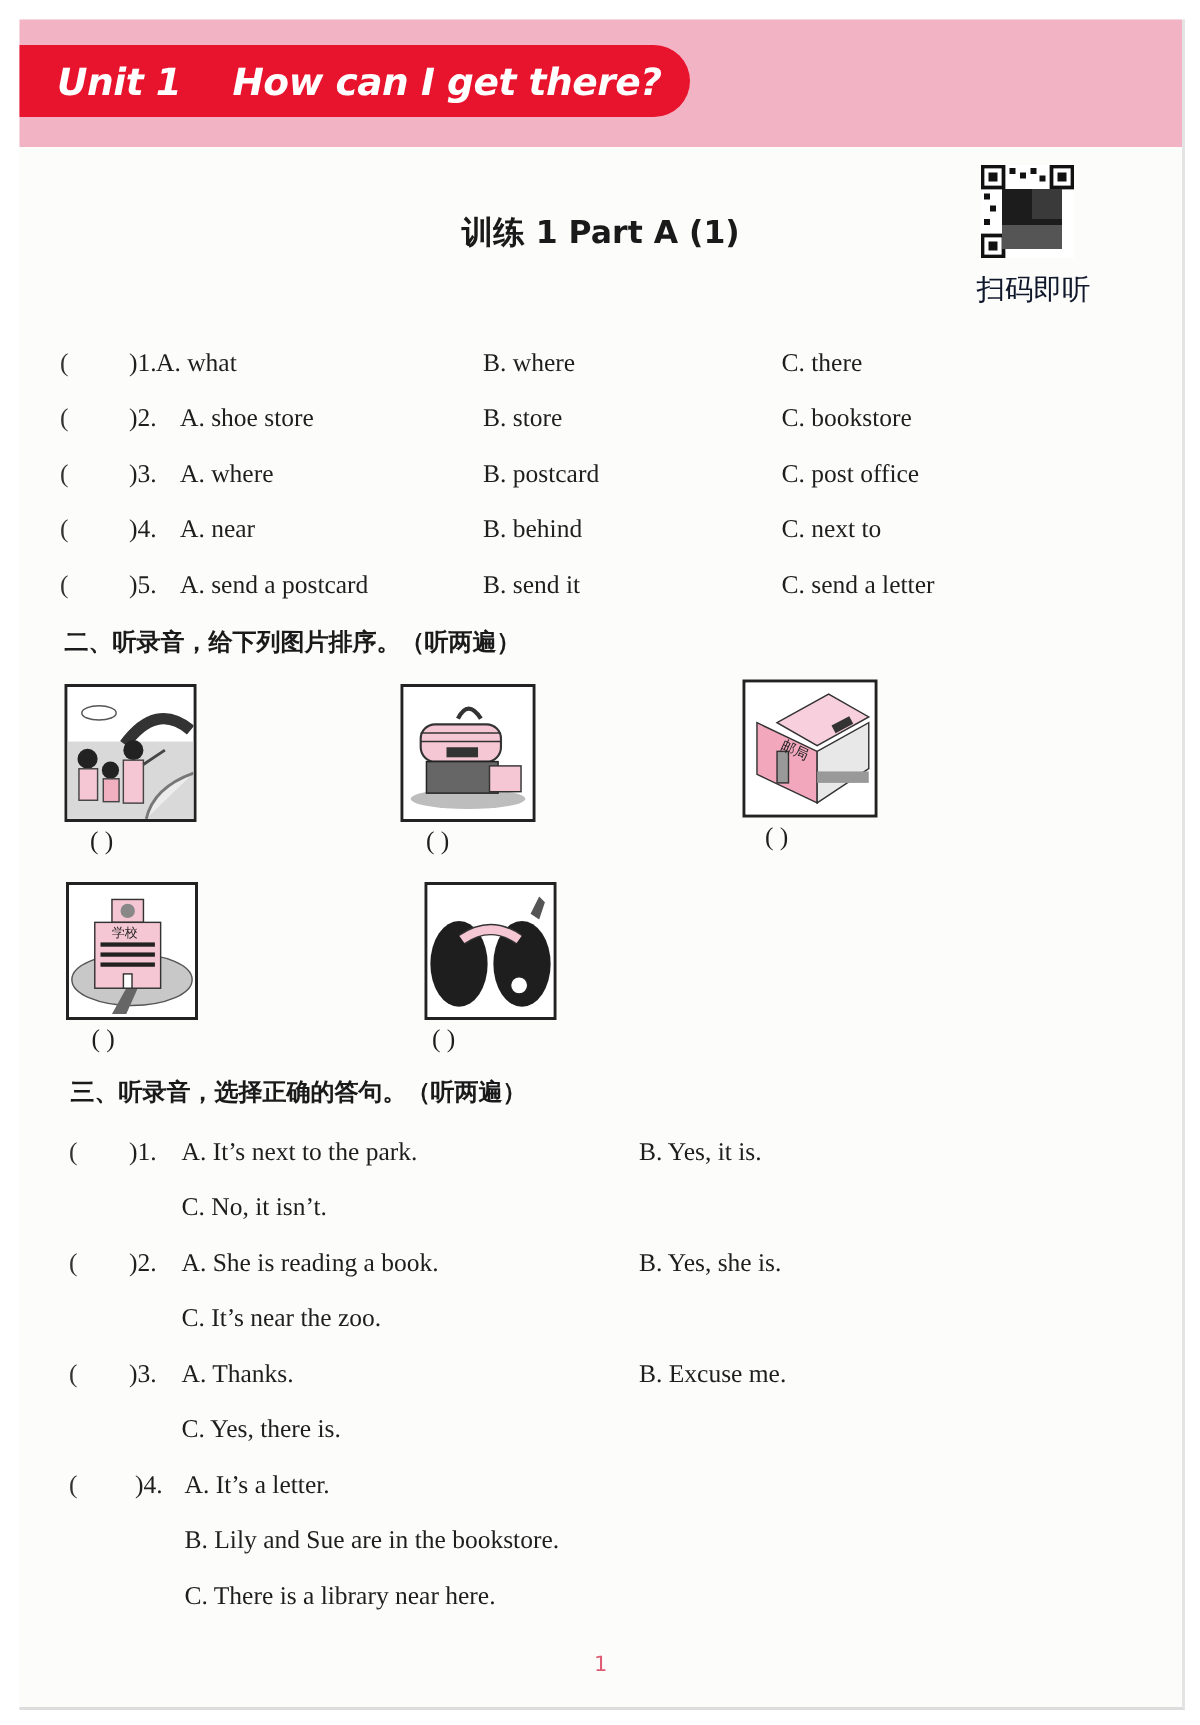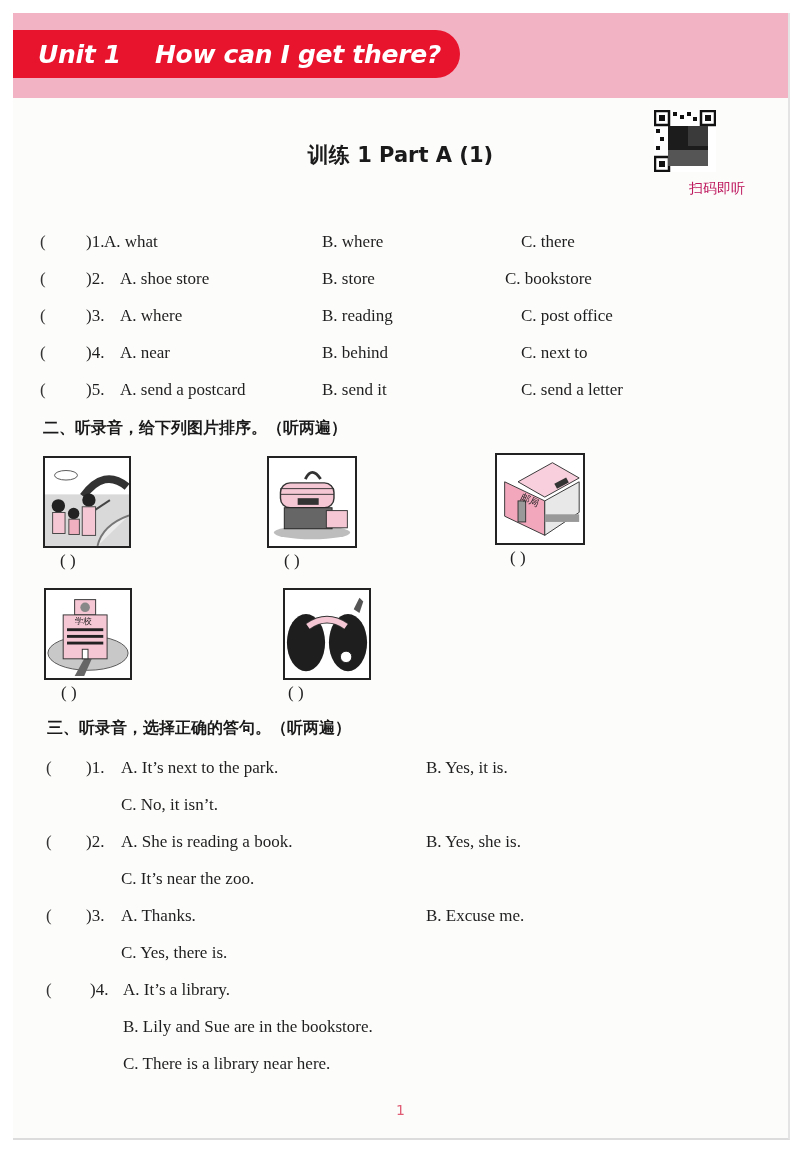--- a/index.html
+++ b/index.html
@@ -25,22 +25,22 @@
   .title-pill .unit { margin-right: 34px; }
 
   .lesson-title {
     position: absolute; left: 0; width: 775px; top: 128px; text-align: center;
     font-family: "DejaVu Sans", sans-serif; font-weight: bold; font-size: 21px; color: #1a1a1a;
   }
   .qr {
     position: absolute; left: 641px; top: 97px; width: 62px; height: 62px;
   }
   .qr-caption {
-    position: absolute; left: 676px; top: 167px; font-family: "DejaVu Sans", sans-serif;
-    font-size: 14px; color: #be185d;
+    position: absolute; left: 638px; top: 167px; font-family: "DejaVu Sans", sans-serif;
+    font-size: 19px; color: #0f172a;
   }
 
   .section-heading {
     position: absolute; font-family: "DejaVu Sans", sans-serif; font-weight: bold; font-size: 16px; color: #1a1a1a;
   }
   .row { position: absolute; font-size: 17px; white-space: nowrap; }
   .row span { position: absolute; white-space: nowrap; }
   .paren { color: #333; }
 
   .pic {
@@ -97,27 +97,27 @@
     <span style="left:46px;">)1.</span>
     <span style="left:64px;">A.  what</span>
     <span style="left:282px;">B.  where</span>
     <span style="left:481px;">C.  there</span>
   </div>
   <div class="row" style="left:27px; top:256px;">
     <span class="paren" style="left:0;">(</span>
     <span style="left:46px;">)2.</span>
     <span style="left:80px;">A.  shoe store</span>
     <span style="left:282px;">B.  store</span>
-    <span style="left:465px;">C.  bookstore</span>
+    <span style="left:481px;">C.  bookstore</span>
   </div>
   <div class="row" style="left:27px; top:293px;">
     <span class="paren" style="left:0;">(</span>
     <span style="left:46px;">)3.</span>
     <span style="left:80px;">A.  where</span>
-    <span style="left:282px;">B.  reading</span>
+    <span style="left:282px;">B.  postcard</span>
     <span style="left:481px;">C.  post office</span>
   </div>
   <div class="row" style="left:27px; top:330px;">
     <span class="paren" style="left:0;">(</span>
     <span style="left:46px;">)4.</span>
     <span style="left:80px;">A.  near</span>
     <span style="left:282px;">B.  behind</span>
     <span style="left:481px;">C.  next to</span>
   </div>
   <div class="row" style="left:27px; top:367px;">
@@ -235,21 +235,21 @@
     <span style="left:75px;">A.  Thanks.</span>
     <span style="left:380px;">B.  Excuse me.</span>
   </div>
   <div class="row" style="left:108px; top:930px;">
     <span style="left:0;">C.  Yes, there is.</span>
   </div>
 
   <div class="row" style="left:33px; top:967px;">
     <span class="paren" style="left:0;">(</span>
     <span style="left:44px;">)4.</span>
-    <span style="left:77px;">A.  It’s a library.</span>
+    <span style="left:77px;">A.  It’s a letter.</span>
   </div>
   <div class="row" style="left:110px; top:1004px;">
     <span style="left:0;">B.  Lily and Sue are in the bookstore.</span>
   </div>
   <div class="row" style="left:110px; top:1041px;">
     <span style="left:0;">C.  There is a library near here.</span>
   </div>
 
   <div class="page-number">1</div>
 </div>

